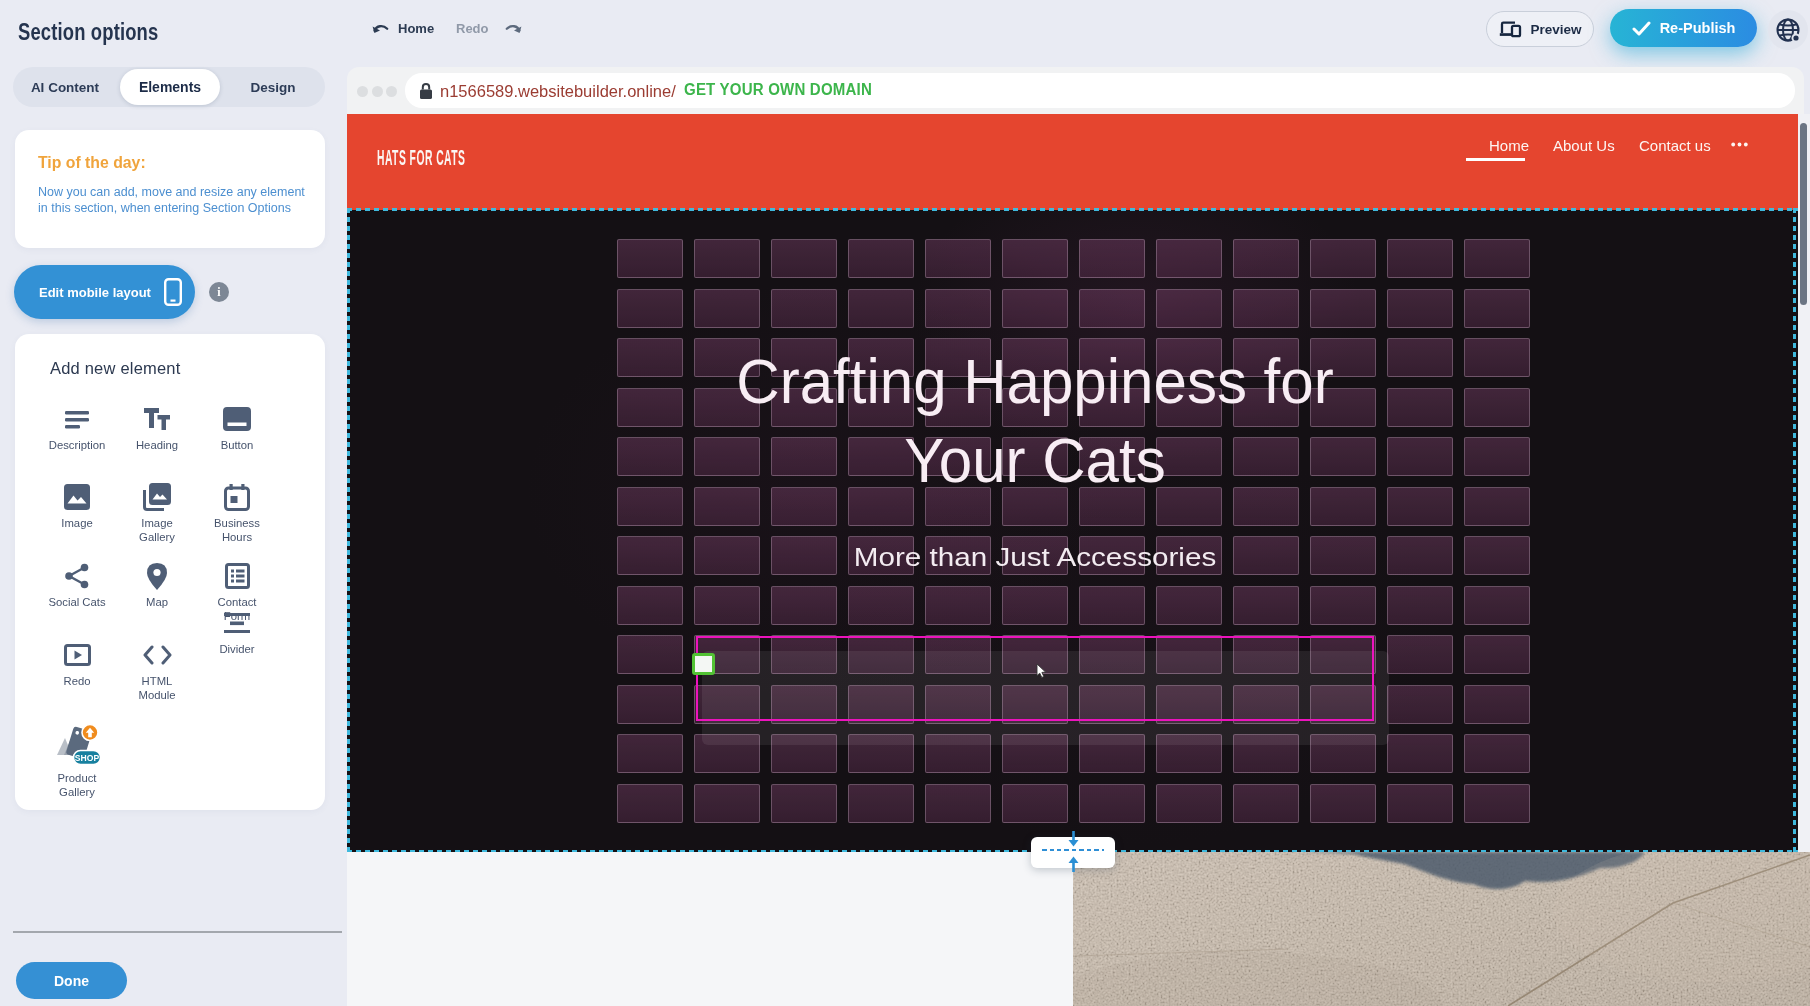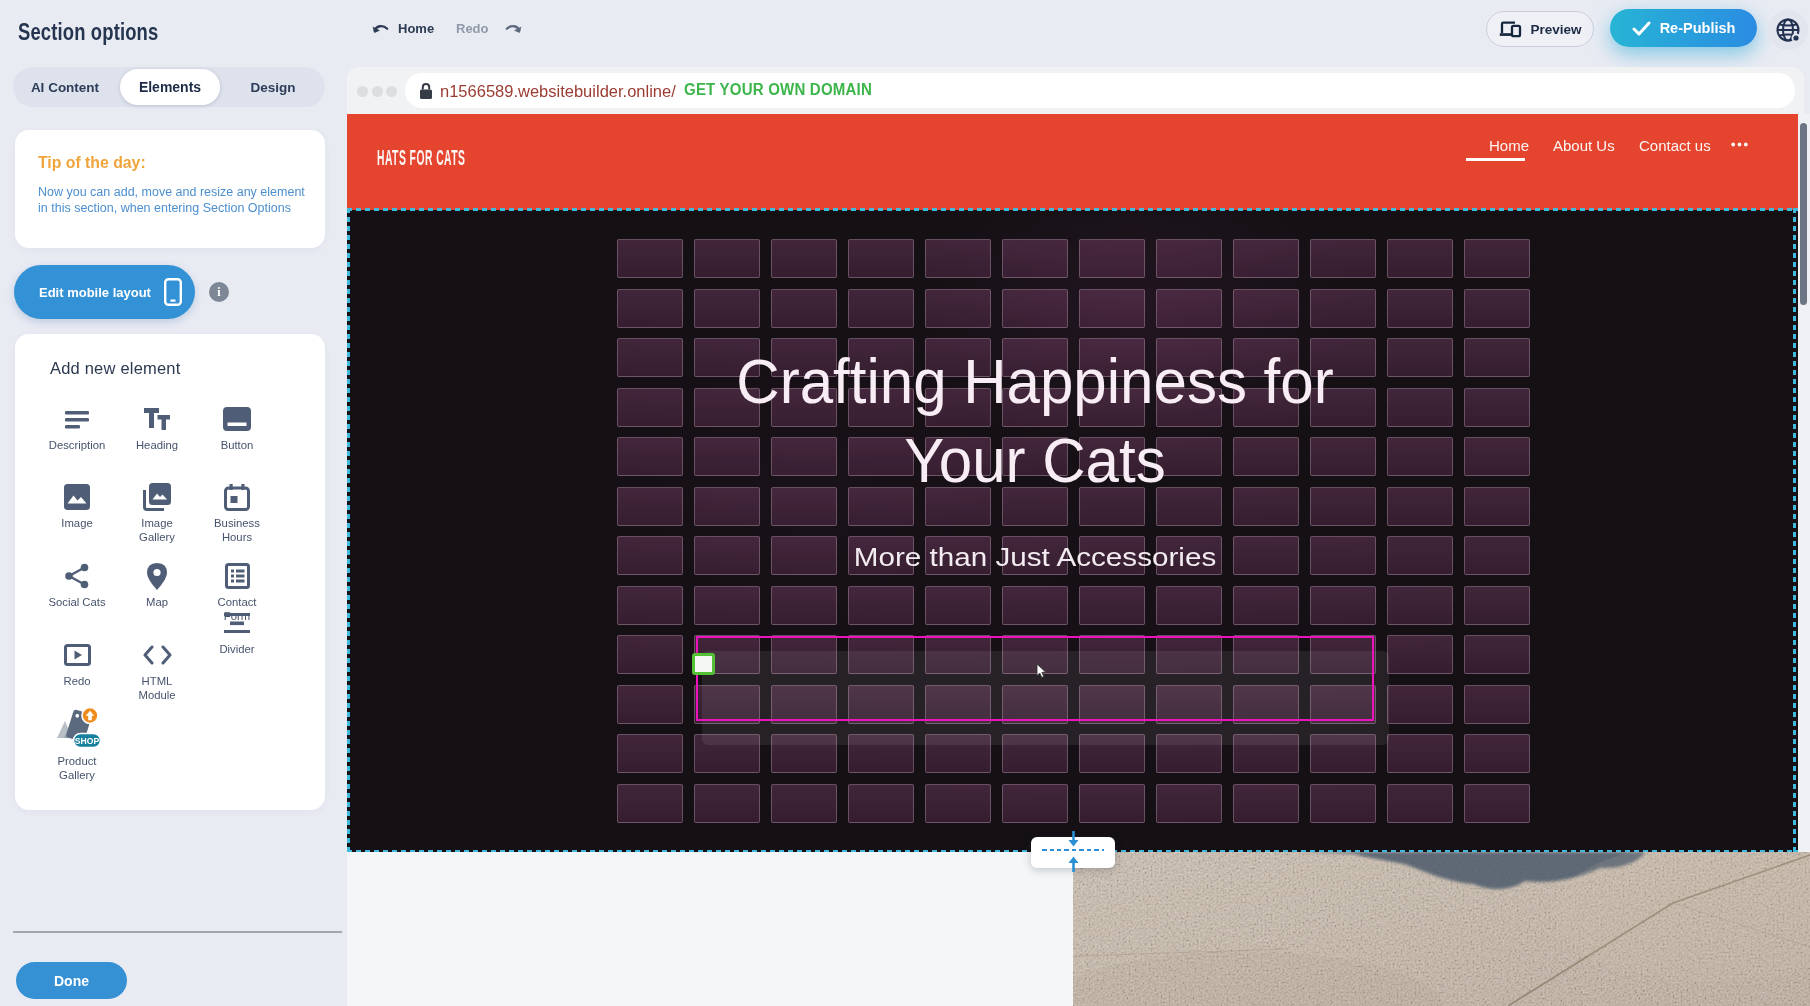--- a/index.html
+++ b/index.html
@@ -252,21 +252,21 @@
     <div class="cell" style="left:197px;top:608px">
       <div class="ic">
         <svg width="26" height="20" viewBox="0 0 26 20">
           <rect x="0" y="0" width="26" height="3" fill="#4f5e76"></rect>
           <rect x="6" y="8.5" width="14" height="3.6" fill="#4f5e76"></rect>
           <rect x="0" y="17" width="26" height="3" fill="#4f5e76"></rect>
         </svg>
       </div>
       <div class="lb">Divider</div>
     </div>
-    <div class="cell big" style="left:37px;top:706px">
+    <div class="cell big" style="left:37px;top:723px">
       <div class="ic">
         <svg width="48" height="44" viewBox="0 0 48 44">
           <path d="M4 32 L12 15 L19 32 Z" fill="#b9bfc7"></path>
           <path d="M11 32 L19 13 L26 32 Z" fill="#9aa2ad"></path>
           <g transform="rotate(17 25 21)">
             <rect x="16" y="5" width="19" height="29" rx="3" fill="#5b6a7e"></rect>
             <circle cx="21" cy="10.5" r="1.8" fill="#fff"></circle>
           </g>
           <circle cx="37" cy="9.5" r="8" fill="#f08c1e" stroke="#fff" stroke-width="1.6"></circle>
           <path d="M37 4.8 L41.2 9.8 L38.8 9.8 L38.8 14.2 L35.2 14.2 L35.2 9.8 L32.8 9.8 Z" fill="#fff"></path>

